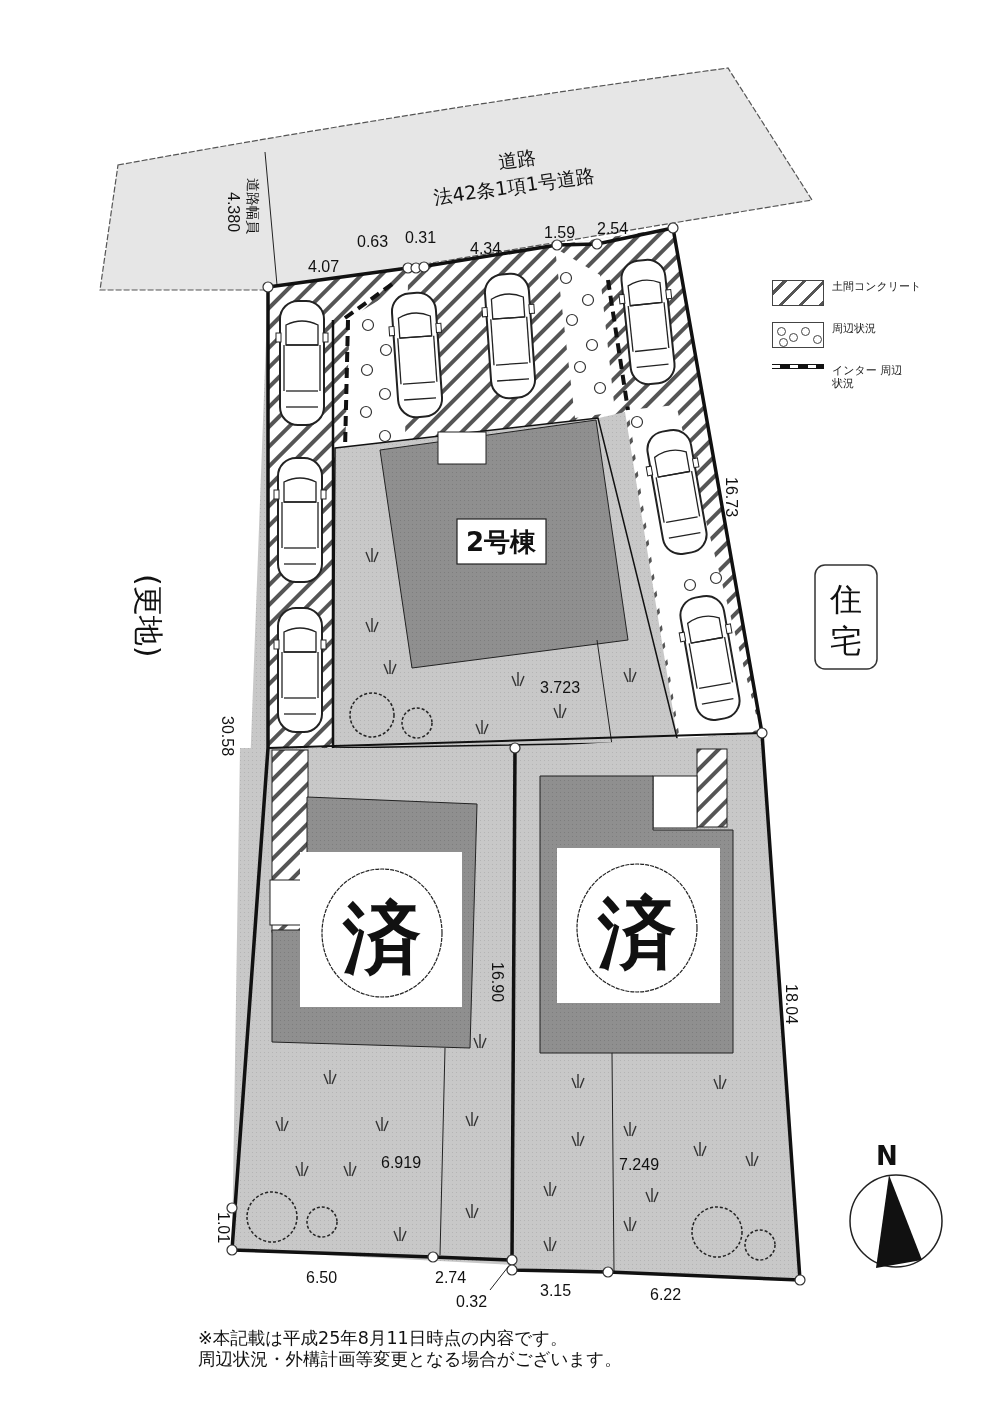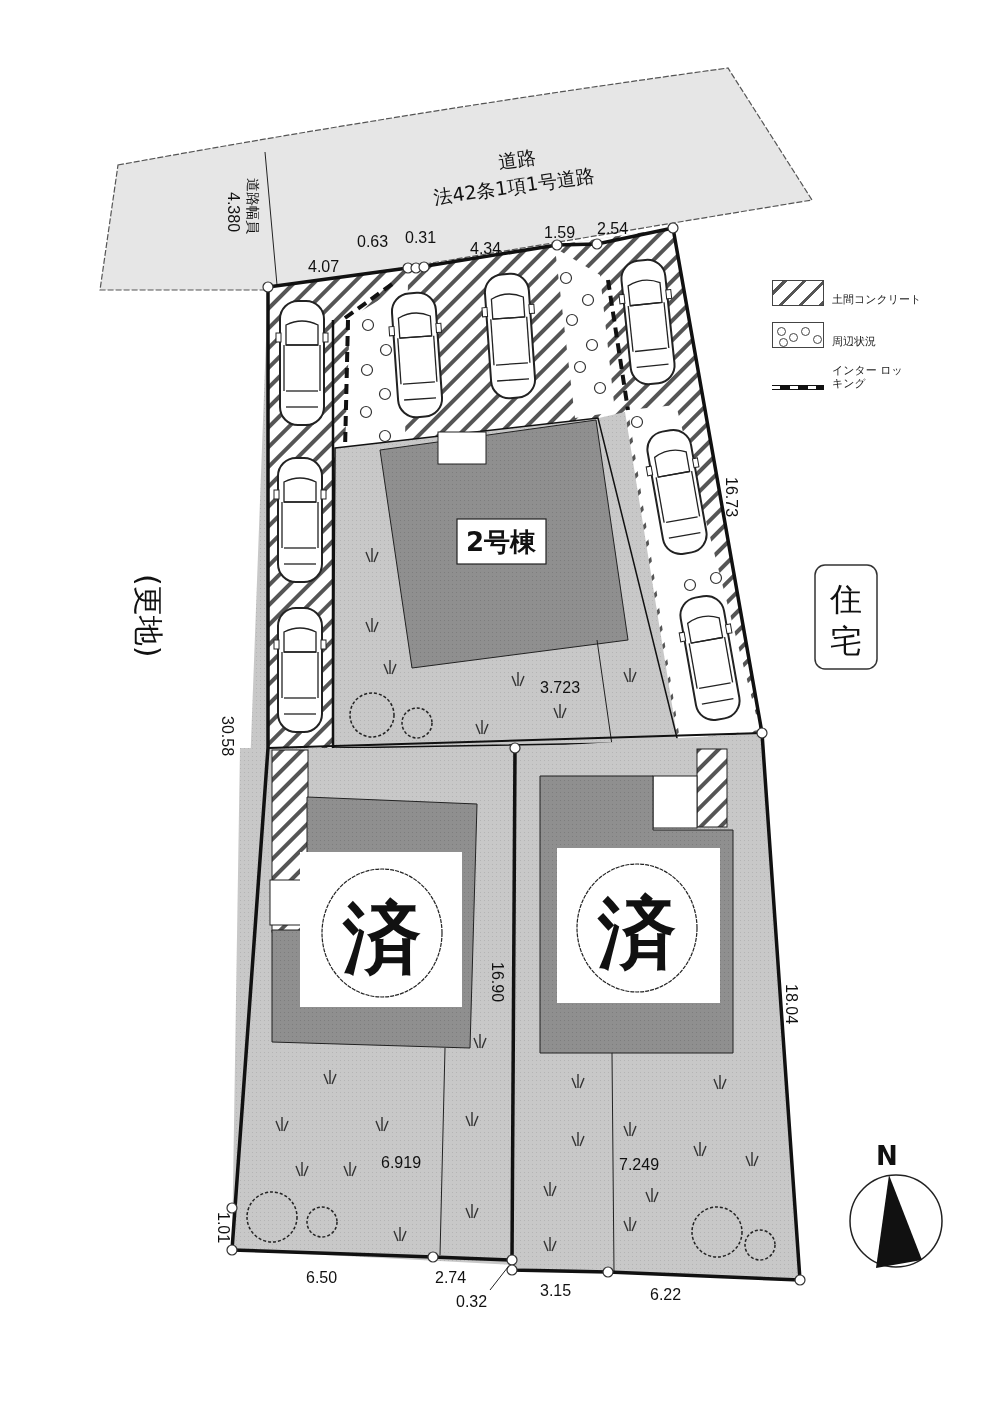--- a/index.html
+++ b/index.html
@@ -1,21 +1,21 @@
 <!DOCTYPE html>
 <html><head>
 <meta charset="utf-8">
 <style>
   html,body{margin:0;padding:0;background:#ffffff;}
   body{width:999px;height:1414px;position:relative;overflow:hidden;font-family:"DejaVu Sans","Liberation Sans",sans-serif;}
   svg{position:absolute;left:0;top:0;}
   .t{font-family:"DejaVu Sans","Liberation Sans",sans-serif;fill:#111;}
   .dim{font-size:16px;font-family:"Liberation Sans Narrow","Liberation Sans","DejaVu Sans",sans-serif;fill:#111;}
   .legend{position:absolute;left:772px;top:280px;width:200px;font-size:11px;color:#222;}
-  .legend-row{display:flex;align-items:flex-end;margin-bottom:16px;}
+  .legend-row{display:flex;align-items:flex-start;margin-bottom:16px;}
   .sw{width:52px;height:26px;border:1.5px solid #444;margin-right:8px;box-sizing:border-box;flex:none;}
   .sw-conc{background:repeating-linear-gradient(135deg,#fff 0 7px,#555 7px 10px,#fff 10px 14px);}
   .sw-grav{background:#fff;position:relative;}
   .sw-grav i{position:absolute;width:7px;height:7px;border:1px solid #444;border-radius:50%;}
   .sw-il{height:5px;border:none;background:repeating-linear-gradient(90deg,#fff 0 8px,#111 8px 18px);border-top:1px solid #111;border-bottom:1px solid #111;margin-top:0;}
   .legend-lbl{line-height:13px;}
   .notes{position:absolute;left:198px;top:1328px;font-size:17.5px;line-height:21px;color:#111;white-space:nowrap;}
 </style>
 </head>
 <body>
@@ -255,18 +255,20 @@
       <i style="left:4px;top:4px"></i>
         <i style="left:16px;top:10px"></i>
         <i style="left:28px;top:4px"></i>
         <i style="left:40px;top:12px"></i>
         <i style="left:6px;top:15px"></i>
     </div>
     <span class="legend-lbl">周辺状況</span>
   </div>
   <div class="legend-row">
     <div class="sw sw-il"></div>
-    <span class="legend-lbl" style="width:80px">インター ロッキング</span>
+    <span class="legend-lbl" style="width:80px">インター 周辺状況</span>
   </div>
 </div>
 
 <div class="notes">
+  <div>※本記載は平成25年8月11日時点の内容です。</div>
+  <div>周辺状況・外構計画等変更となる場合がございます。</div>
 </div>
 
 </body></html>

